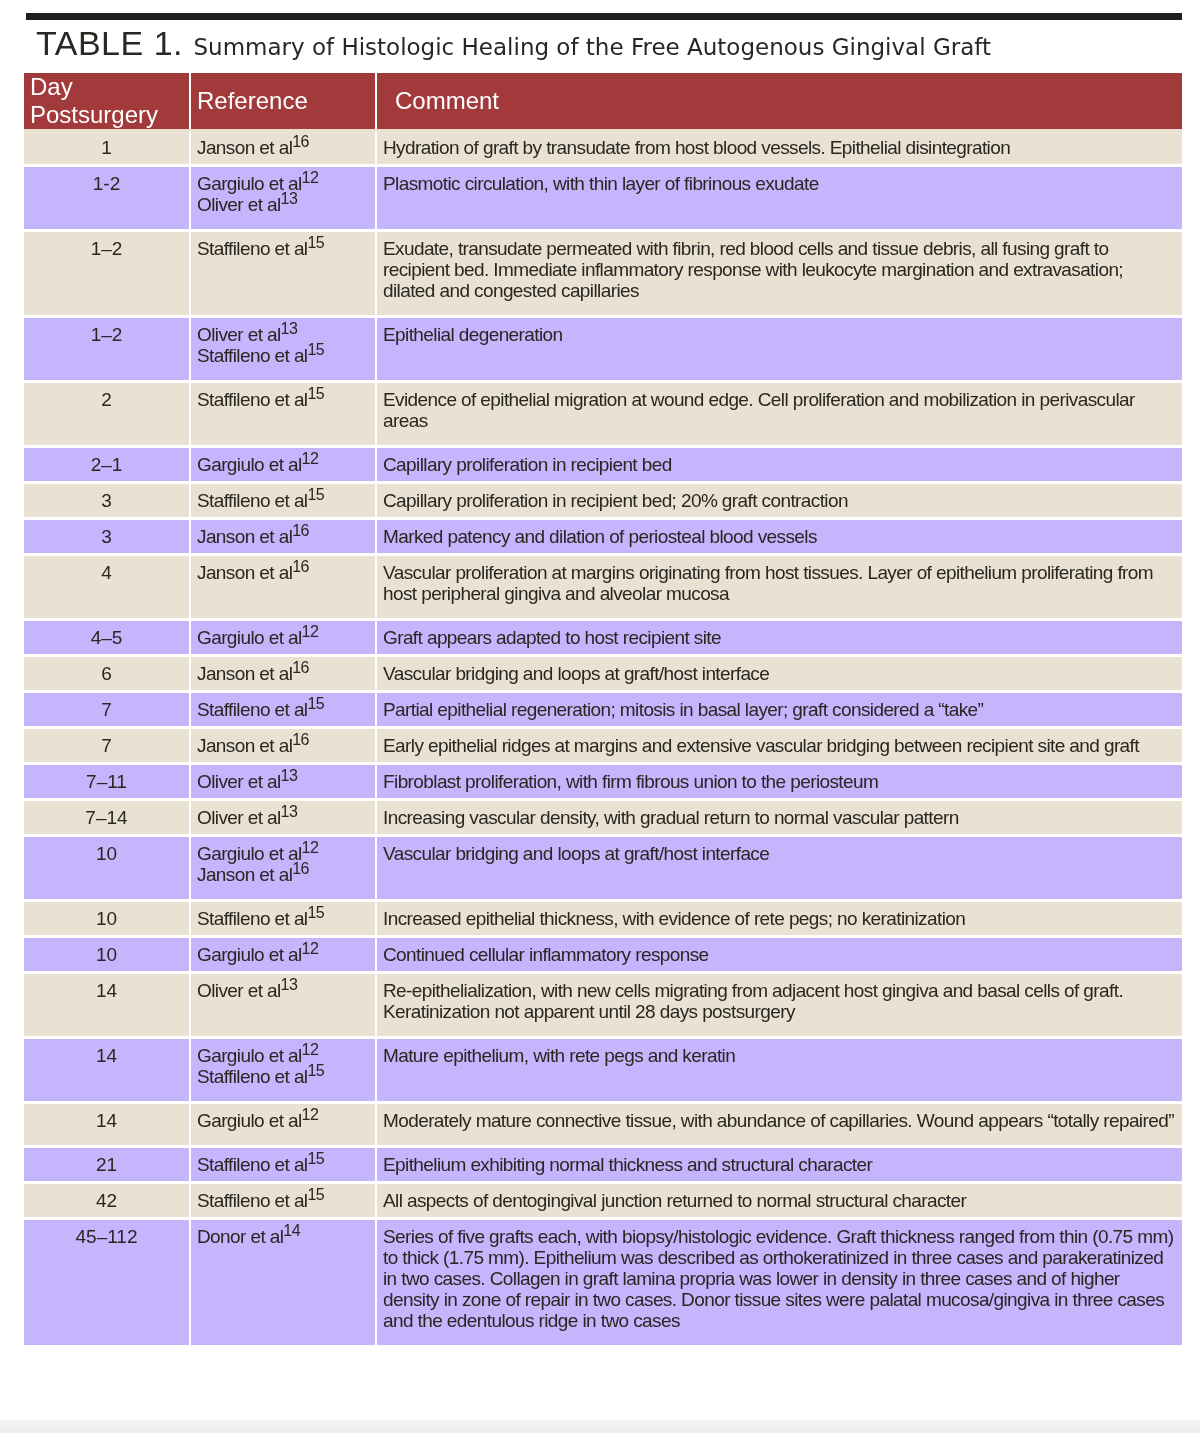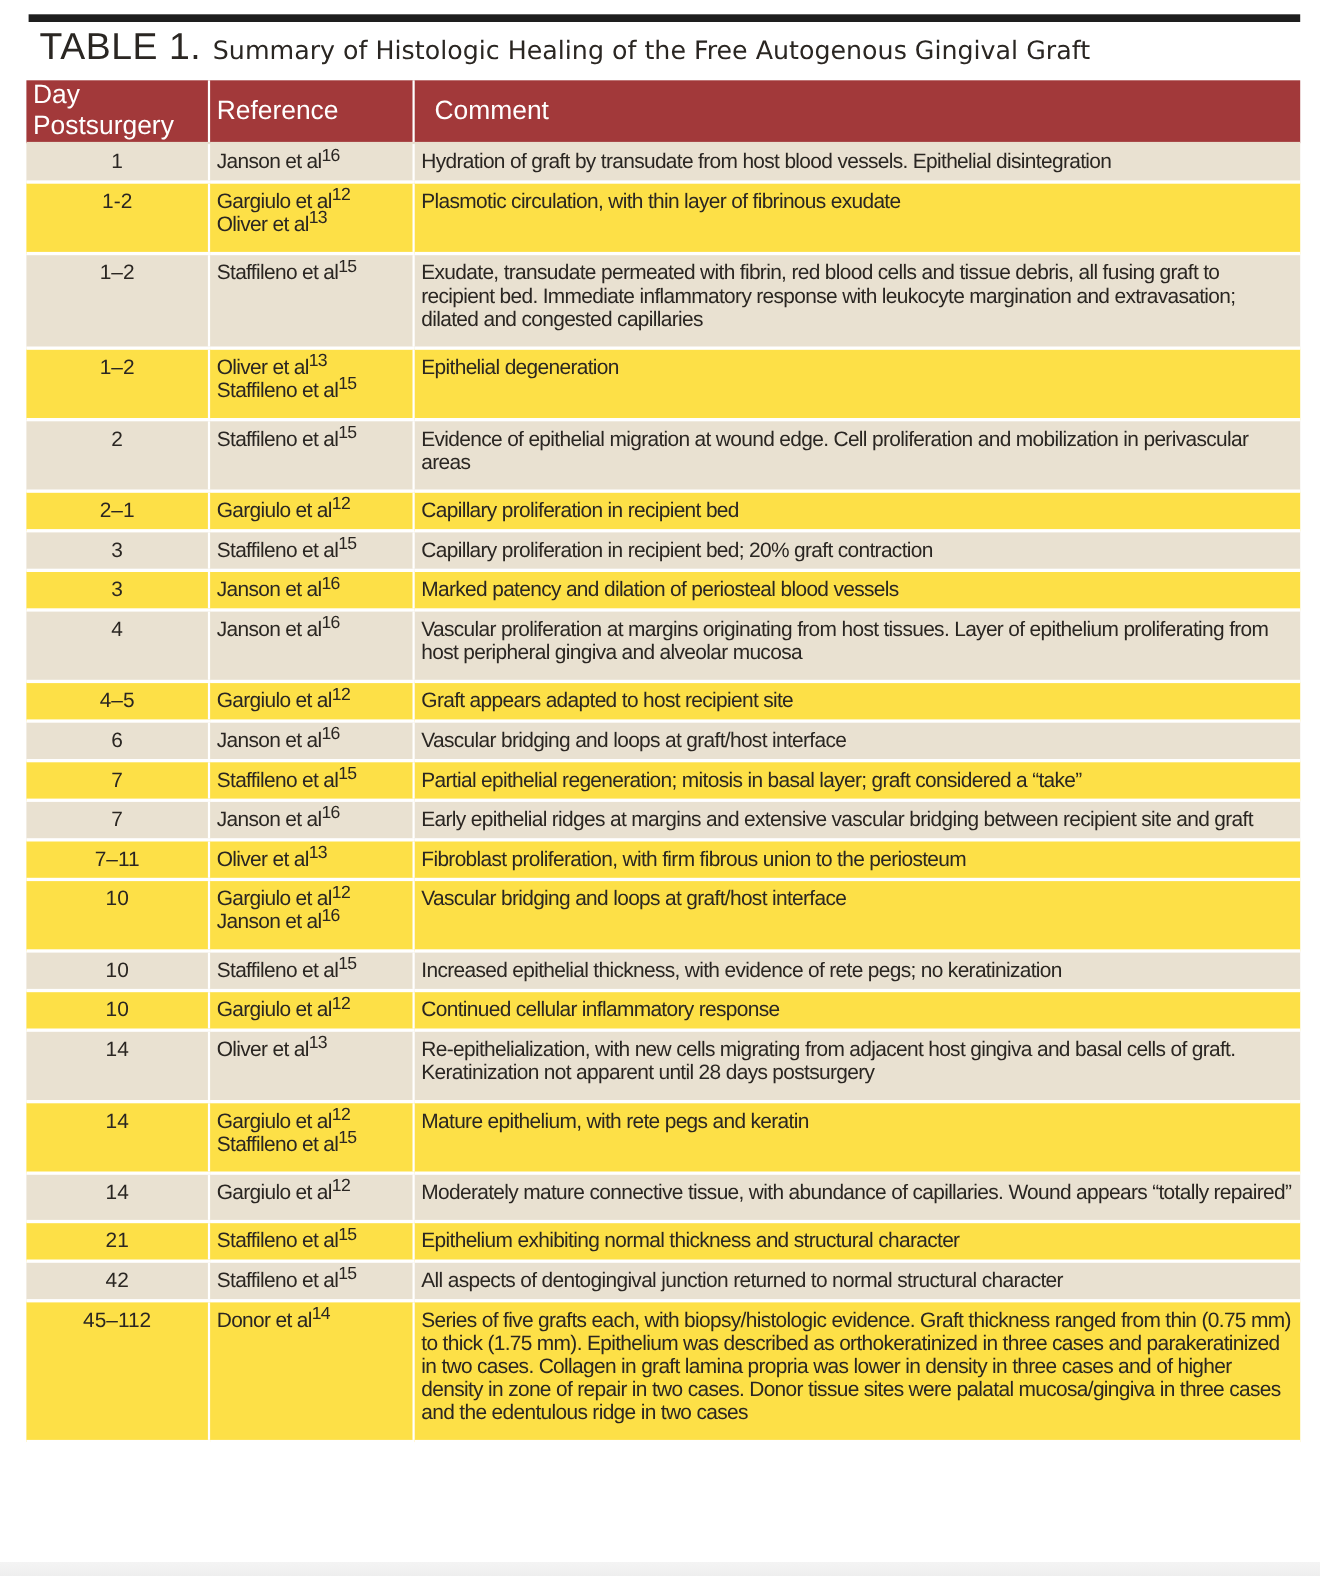--- a/index.html
+++ b/index.html
@@ -9,21 +9,21 @@
   .title .label { font-family: Liberation Sans, sans-serif; font-size: 34px; color: #2a2622; letter-spacing: 0.5px; }
   .title .text { font-family: "DejaVu Sans", sans-serif; font-size: 23px; color: #2a2622; margin-left: 6px; }
   table { position: absolute; left: 24px; top: 73px; width: 1158px; border-collapse: collapse; table-layout: fixed; }
   col.c1 { width: 166px; } col.c2 { width: 186px; } col.c3 { width: 806px; }
   th { background: #a2393a; color: #ffffff; font-weight: normal; text-align: left; font-size: 24px; height: 36px; padding: 0 6px; font-family: "Liberation Sans Narrow", "Liberation Sans", sans-serif; border-right: 2px solid #ffffff; border-bottom: 2px solid #e8e0d0; }
   th:last-child { border-right: none; padding-left: 18px; }
   td { vertical-align: top; font-size: 19px; line-height: 21px; padding: 6px 6px 14px 6px; border-right: 2px solid #ffffff; border-bottom: 3px solid #ffffff; font-family: "Liberation Sans", sans-serif; letter-spacing: -0.6px; }
   td:last-child { border-right: none; }
   td.day { text-align: center; letter-spacing: 0; }
   tr.odd td { background: #e9e1d1; }
-  tr.even td { background: #fde047; }
+  tr.even td { background: #c4b5fd; }
   tr.compact td { padding-bottom: 6px; }
   sup { font-size: 16px; vertical-align: 7px; line-height: 0; }
   .ref-line { display: block; }
   .fade { position: absolute; left: 0; top: 1420px; width: 1200px; height: 13px; background: linear-gradient(#f4f4f4, #eeeeee); }
 </style>
 </head>
 <body>
 
 <div class="top-rule"></div>
 
@@ -139,20 +139,27 @@
         </td>
         <td>Early epithelial ridges at margins and extensive vascular bridging between recipient site and graft</td>
       </tr>
       <tr class="even compact">
         <td class="day">7–11</td>
         <td>
           <span class="ref-line"><span>Oliver et al</span><sup>13</sup></span>
         </td>
         <td>Fibroblast proliferation, with firm fibrous union to the periosteum</td>
       </tr>
+      <tr class="odd compact">
+        <td class="day">7–14</td>
+        <td>
+          <span class="ref-line"><span>Oliver et al</span><sup>13</sup></span>
+        </td>
+        <td>Increasing vascular density, with gradual return to normal vascular pattern</td>
+      </tr>
       <tr class="even">
         <td class="day">10</td>
         <td>
           <span class="ref-line"><span>Gargiulo et al</span><sup>12</sup></span>
           <span class="ref-line"><span>Janson et al</span><sup>16</sup></span>
         </td>
         <td>Vascular bridging and loops at graft/host interface</td>
       </tr>
       <tr class="odd compact">
         <td class="day">10</td>

